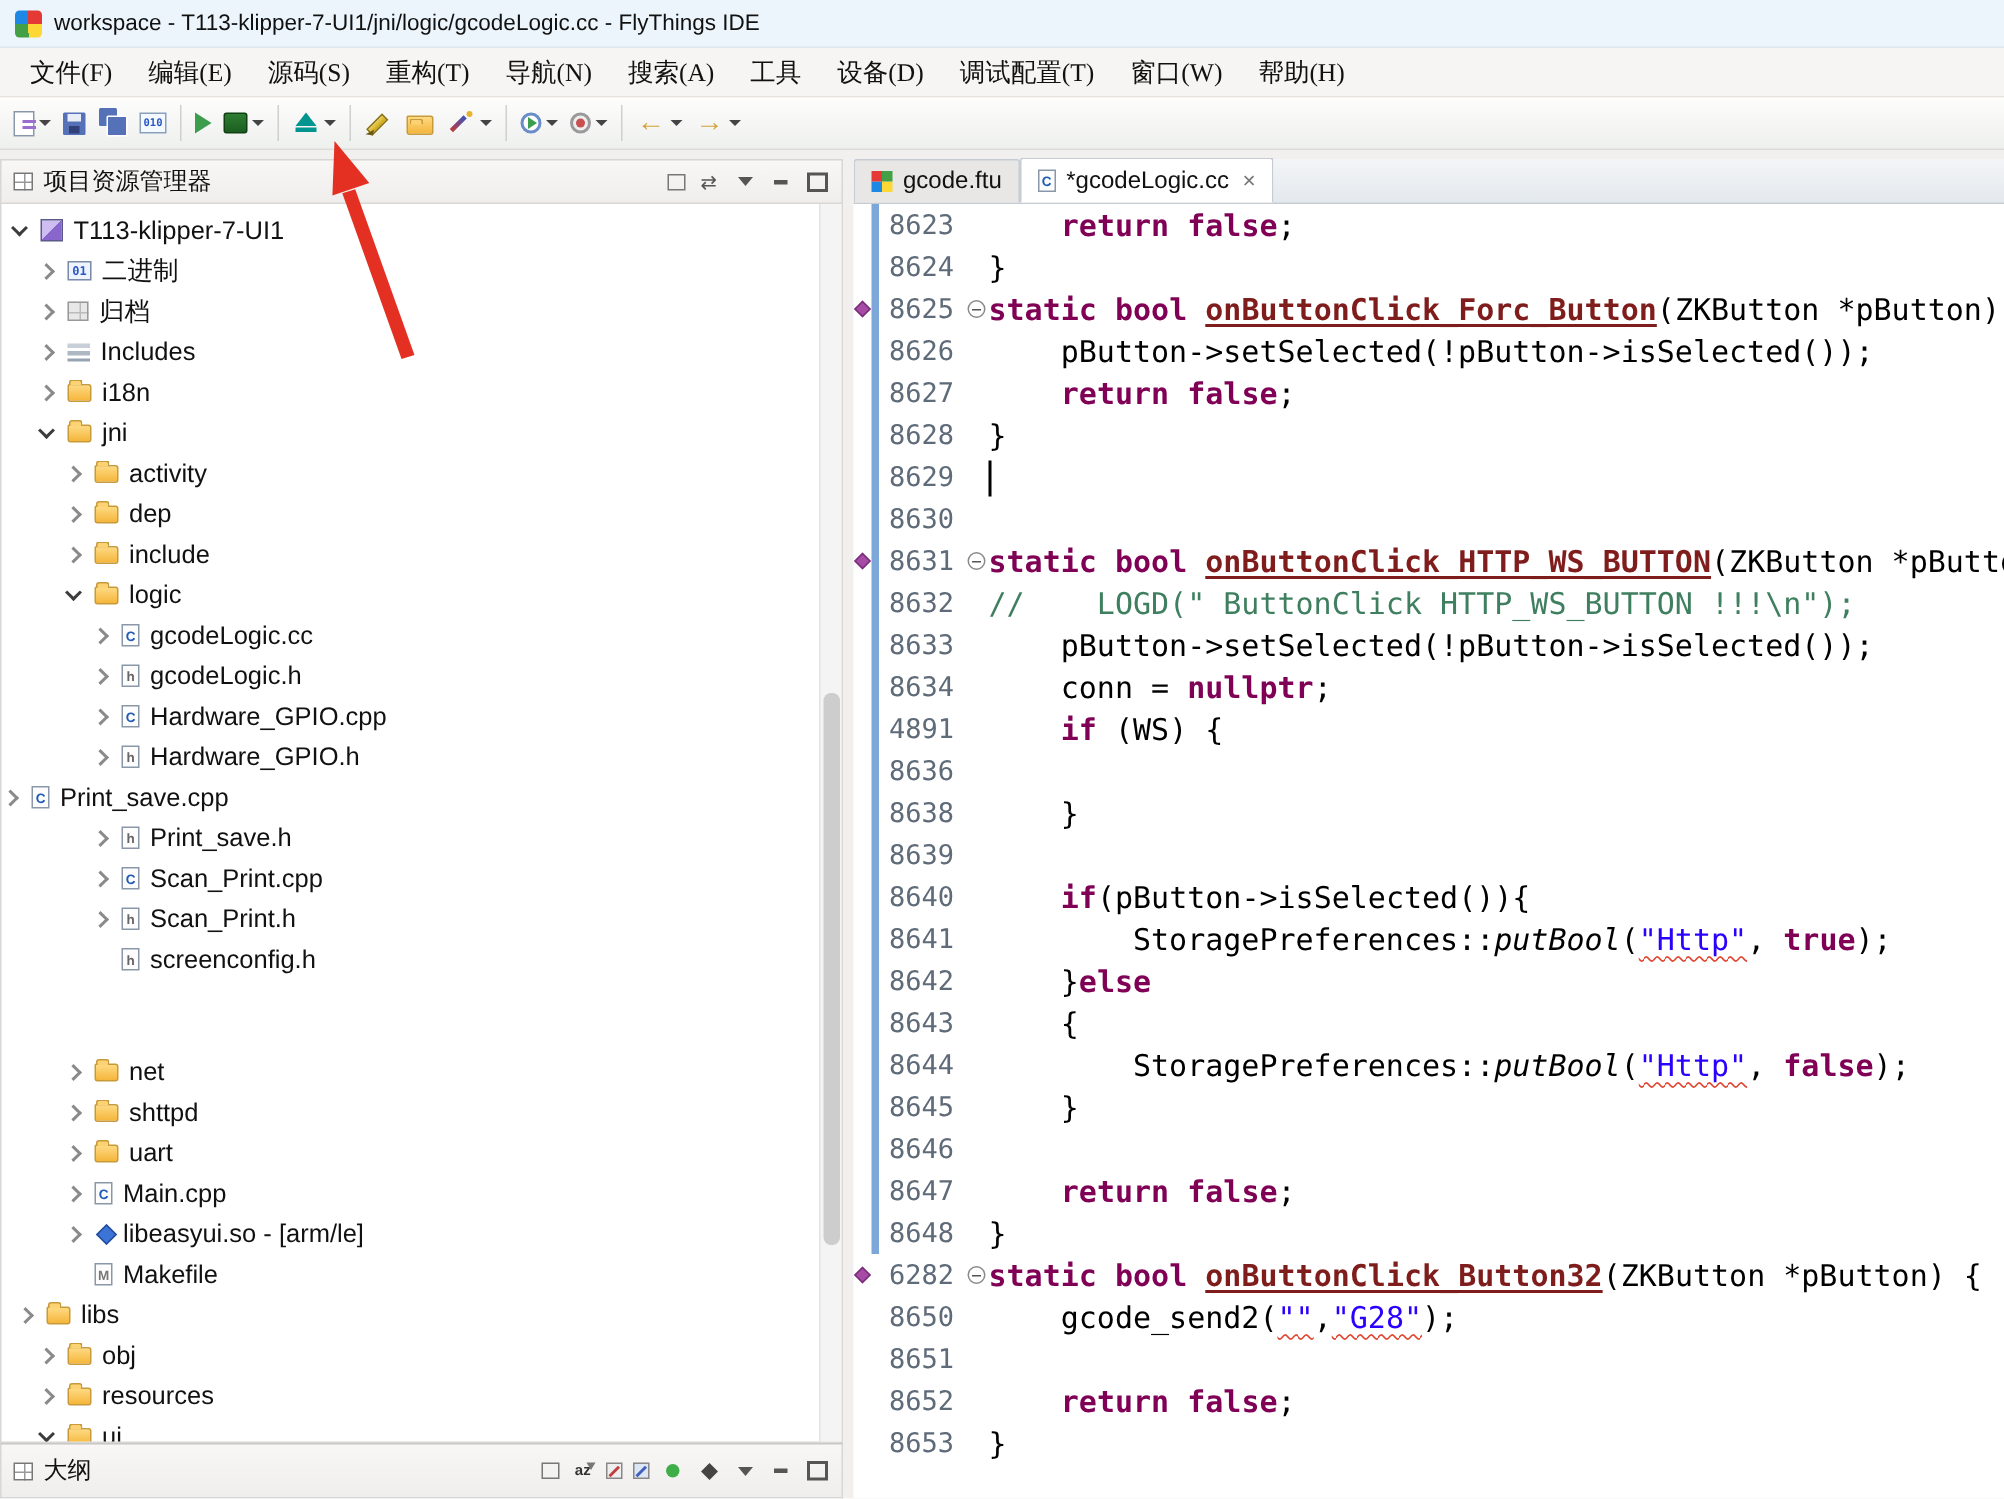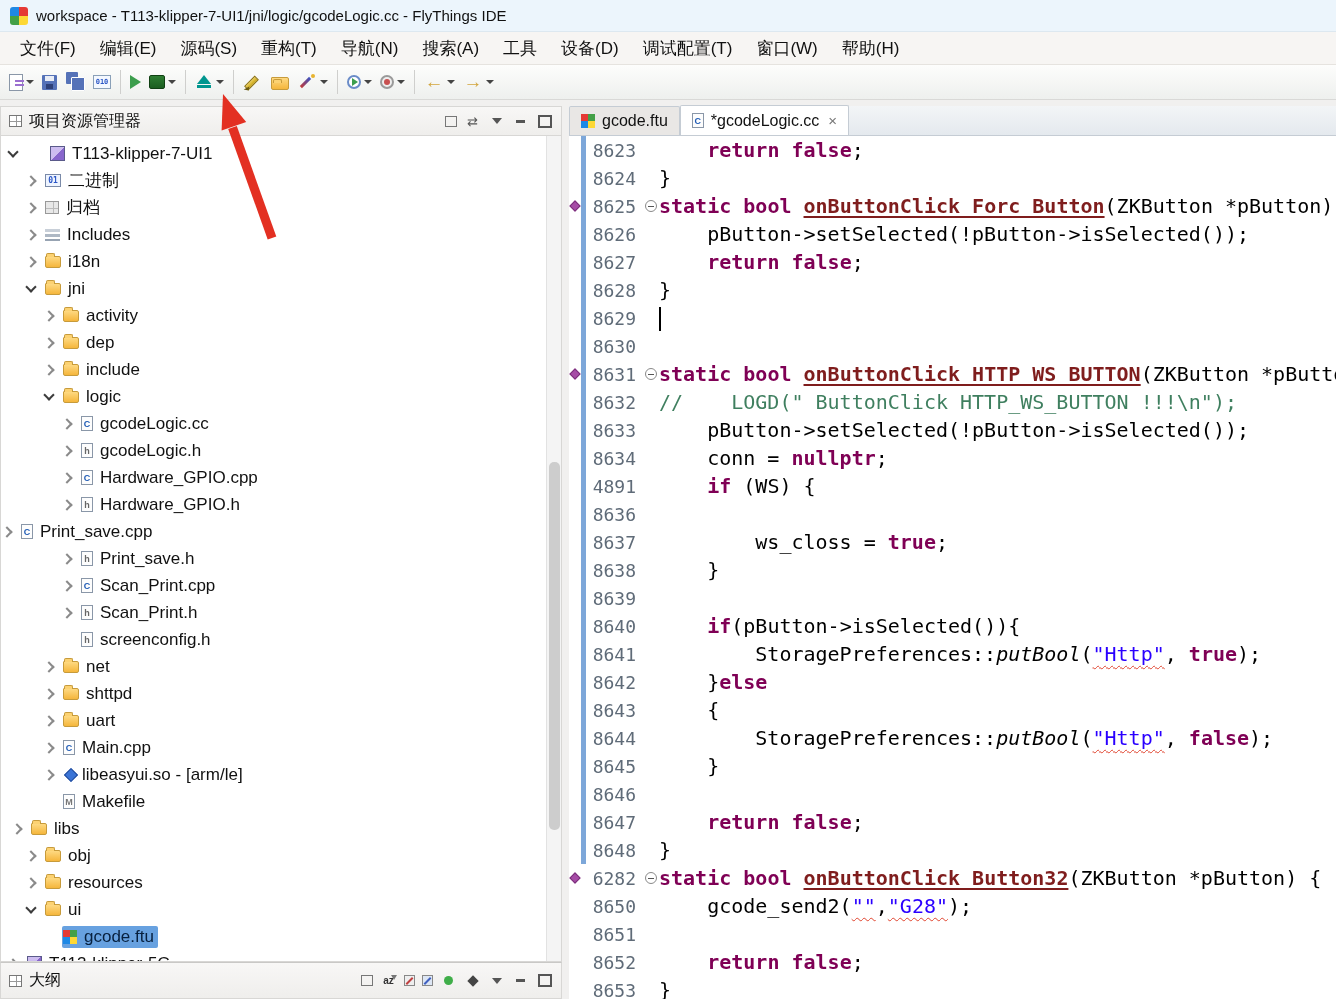--- a/index.html
+++ b/index.html
@@ -9,21 +9,21 @@
 
   
   .titlebar { height:32px; background:#ecf5fc; display:flex; align-items:center; gap:8px;
               padding:0 10px; font-size:15px; border-bottom:1px solid #dde8f0; }
   .app-logo { width:18px; height:18px; border-radius:3px; flex:none;
               background:conic-gradient(#e53935 0 90deg,#fdd835 0 180deg,#43a047 0 270deg,#1e88e5 0); }
 
   
   .menubar { height:33px; background:#f7f5f3; display:flex; align-items:center;
              padding:0 8px; font-size:17px; border-bottom:1px solid #e6e3df; }
-  .menu-item { padding:3px 12px; border-radius:3px; white-space:nowrap; }
+  .menu-item { padding:3px 12px; border-radius:3px; white-space:nowrap;font-family:Liberation Serif, serif; }
 
   
   .toolbar { height:35px; background:linear-gradient(#fdfdfc,#eef0ee); display:flex;
              align-items:center; padding:0 5px; border-bottom:1px solid #d9d9d7; }
   .tbtn { display:flex; align-items:center; height:28px; padding:0 4px; }
   .tsep { width:1px; height:24px; background:#cfcfcd; margin:0 5px; flex:none; }
   .dd { width:0; height:0; border-left:4px solid transparent; border-right:4px solid transparent;
         border-top:4px solid #444; margin-left:3px; }
   .ti { display:inline-flex; align-items:center; justify-content:center; width:20px; height:20px; position:relative; }
   .ti-new { width:14px; height:17px; background:#fff; border:1px solid #8a97a8; }
@@ -269,21 +269,21 @@
       <span class="hico hico-collapse"></span>
       <span class="hico hico-link"></span>
       <span class="hico hico-menu"></span>
       <span class="hico hico-min"></span>
       <span class="hico hico-max"></span>
     </div>
     <div class="tree">
       <div class="vscroll">
         <div class="vthumb"></div>
       </div>
-    <div class="tree-row" style="padding-left: 6px; gap: 23px;">
+    <div class="tree-row" style="padding-left: 6px;">
           <span class="chev down"></span>
           <span class="row-content">
             <span class="tic tic-project"></span>
             <span class="tlabel">T113-klipper-7-UI1</span>
           </span>
         </div>
         <div class="tree-row" style="padding-left: 24px;">
           <span class="chev right"></span>
           <span class="row-content">
             <span class="tic tic-binary"></span>
@@ -402,21 +402,21 @@
             <span class="tlabel">Scan_Print.h</span>
           </span>
         </div>
         <div class="tree-row" style="padding-left: 60px;">
           <span class="chev none"></span>
           <span class="row-content">
             <span class="tic tic-h"></span>
             <span class="tlabel">screenconfig.h</span>
           </span>
         </div>
-        <div class="tree-row" style="padding-left: 42px;">
+        <div class="tree-row" style="padding-left: 42px; margin-top: 48px;">
           <span class="chev right"></span>
           <span class="row-content">
             <span class="tic tic-folder"></span>
             <span class="tlabel">net</span>
           </span>
         </div>
         <div class="tree-row" style="padding-left: 42px;">
           <span class="chev right"></span>
           <span class="row-content">
             <span class="tic tic-folder"></span>
@@ -625,27 +625,20 @@
         <div class="line">
           <span class="gut-marker"></span>
           <span class="gut-change on"></span>
           <span class="gut-num">8636</span>
           <span class="gut-fold"></span>
           <span class="code"></span>
         </div>
         <div class="line">
           <span class="gut-marker"></span>
           <span class="gut-change on"></span>
-          <span class="gut-num">8637</span>
-          <span class="gut-fold"></span>
-          <span class="code"><span class="tok-p">        ws_closs = </span><span class="tok-k">true</span><span class="tok-p">;</span></span>
-        </div>
-        <div class="line">
-          <span class="gut-marker"></span>
-          <span class="gut-change on"></span>
           <span class="gut-num">8638</span>
           <span class="gut-fold"></span>
           <span class="code"><span class="tok-p">    }</span></span>
         </div>
         <div class="line">
           <span class="gut-marker"></span>
           <span class="gut-change on"></span>
           <span class="gut-num">8639</span>
           <span class="gut-fold"></span>
           <span class="code"></span>

